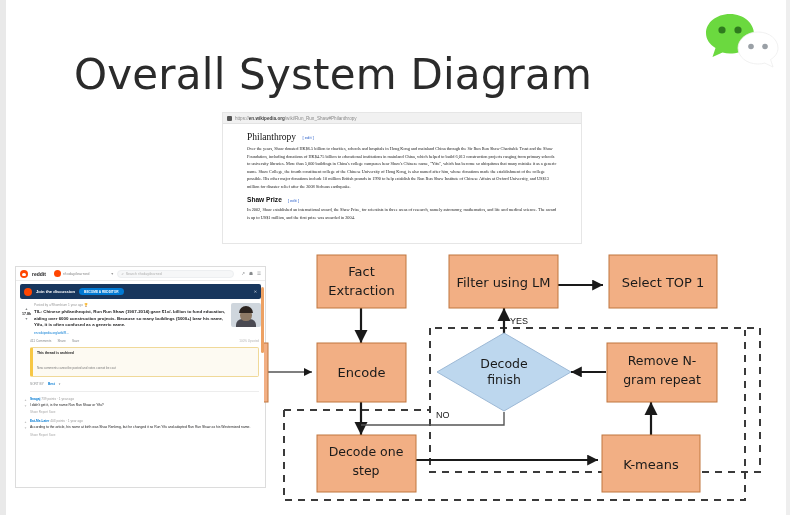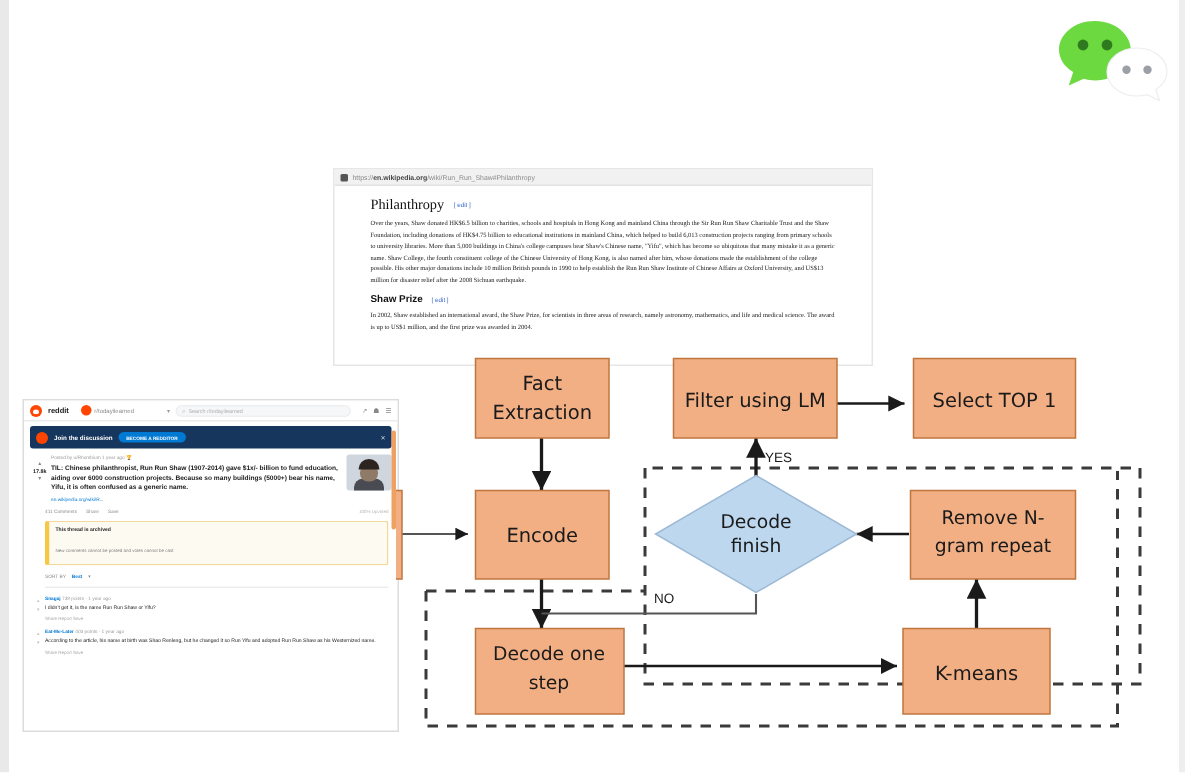--- a/index.html
+++ b/index.html
@@ -79,31 +79,32 @@
   .rd-cmt{display:flex;gap:3px;margin:5px 6px 0 8px;}
   .rd-cmt .cv{display:flex;flex-direction:column;gap:2px;font-size:3px;color:#c6c6c6;padding-top:1px;}
   .rd-cmt .cb{flex:1;}
   .rd-cmt .ch{font-size:3.2px;color:#9b9b9b;}
   .rd-cmt .ch a{color:#0079d3;text-decoration:none;font-weight:bold;}
   .rd-cmt .ct{font-size:3.4px;color:#1a1a1b;line-height:1.6;margin-top:2px;}
   .rd-cmt .ca{font-size:3px;color:#a9a9a9;margin-top:2px;}
   .rd-scroll{position:absolute;right:1px;top:20px;width:3px;height:66px;background:#e98a3c;border-radius:2px;opacity:.8;}
 
   
-  .flow{position:absolute;left:258px;top:234px;width:520px;height:262px;}
+  .flow{position:absolute;left:258px;top:250px;width:520px;height:262px;}
   .flow svg{display:block;}
   .boxtext{font-family:"DejaVu Sans",sans-serif;font-size:13px;fill:#1a1a1a;text-anchor:middle;}
   .boxtext.sm{font-size:12.5px;}
   .yn{font-family:"Liberation Sans",sans-serif;font-size:9px;fill:#1a1a1a;}
 </style>
 </head>
 <body>
 
 <div class="slide">
 
+  <div class="title">Overall System Diagram</div>
 
   <div class="wechat">
     <svg width="84" height="62" viewBox="0 0 84 62">
       <path d="M30 8 C16 8 6 17 6 27 C6 33 9.5 38.5 15.5 42 L12.5 51 L22.5 46.5 C25 47.2 27.5 47.6 30 47.6 C44 47.6 54 38.6 54 28 C54 17.4 44 8 30 8 Z" fill="#6bd93f"></path>
       <circle cx="22" cy="24" r="3.6" fill="#2f7a1e"></circle>
       <circle cx="38" cy="24" r="3.6" fill="#2f7a1e"></circle>
       <path d="M58 26 C46.5 26 38 33.5 38 42 C38 50.5 46.5 58 58 58 C60.4 58 62.7 57.7 64.8 57.1 L73 61 L70.6 53.6 C75.3 50.6 78 46.6 78 42 C78 33.5 69.5 26 58 26 Z" fill="#ffffff" stroke="#eeeeee" stroke-width="0.8"></path>
       <circle cx="51" cy="40.5" r="2.8" fill="#9aa0a6"></circle>
       <circle cx="65" cy="40.5" r="2.8" fill="#9aa0a6"></circle>
     </svg>

